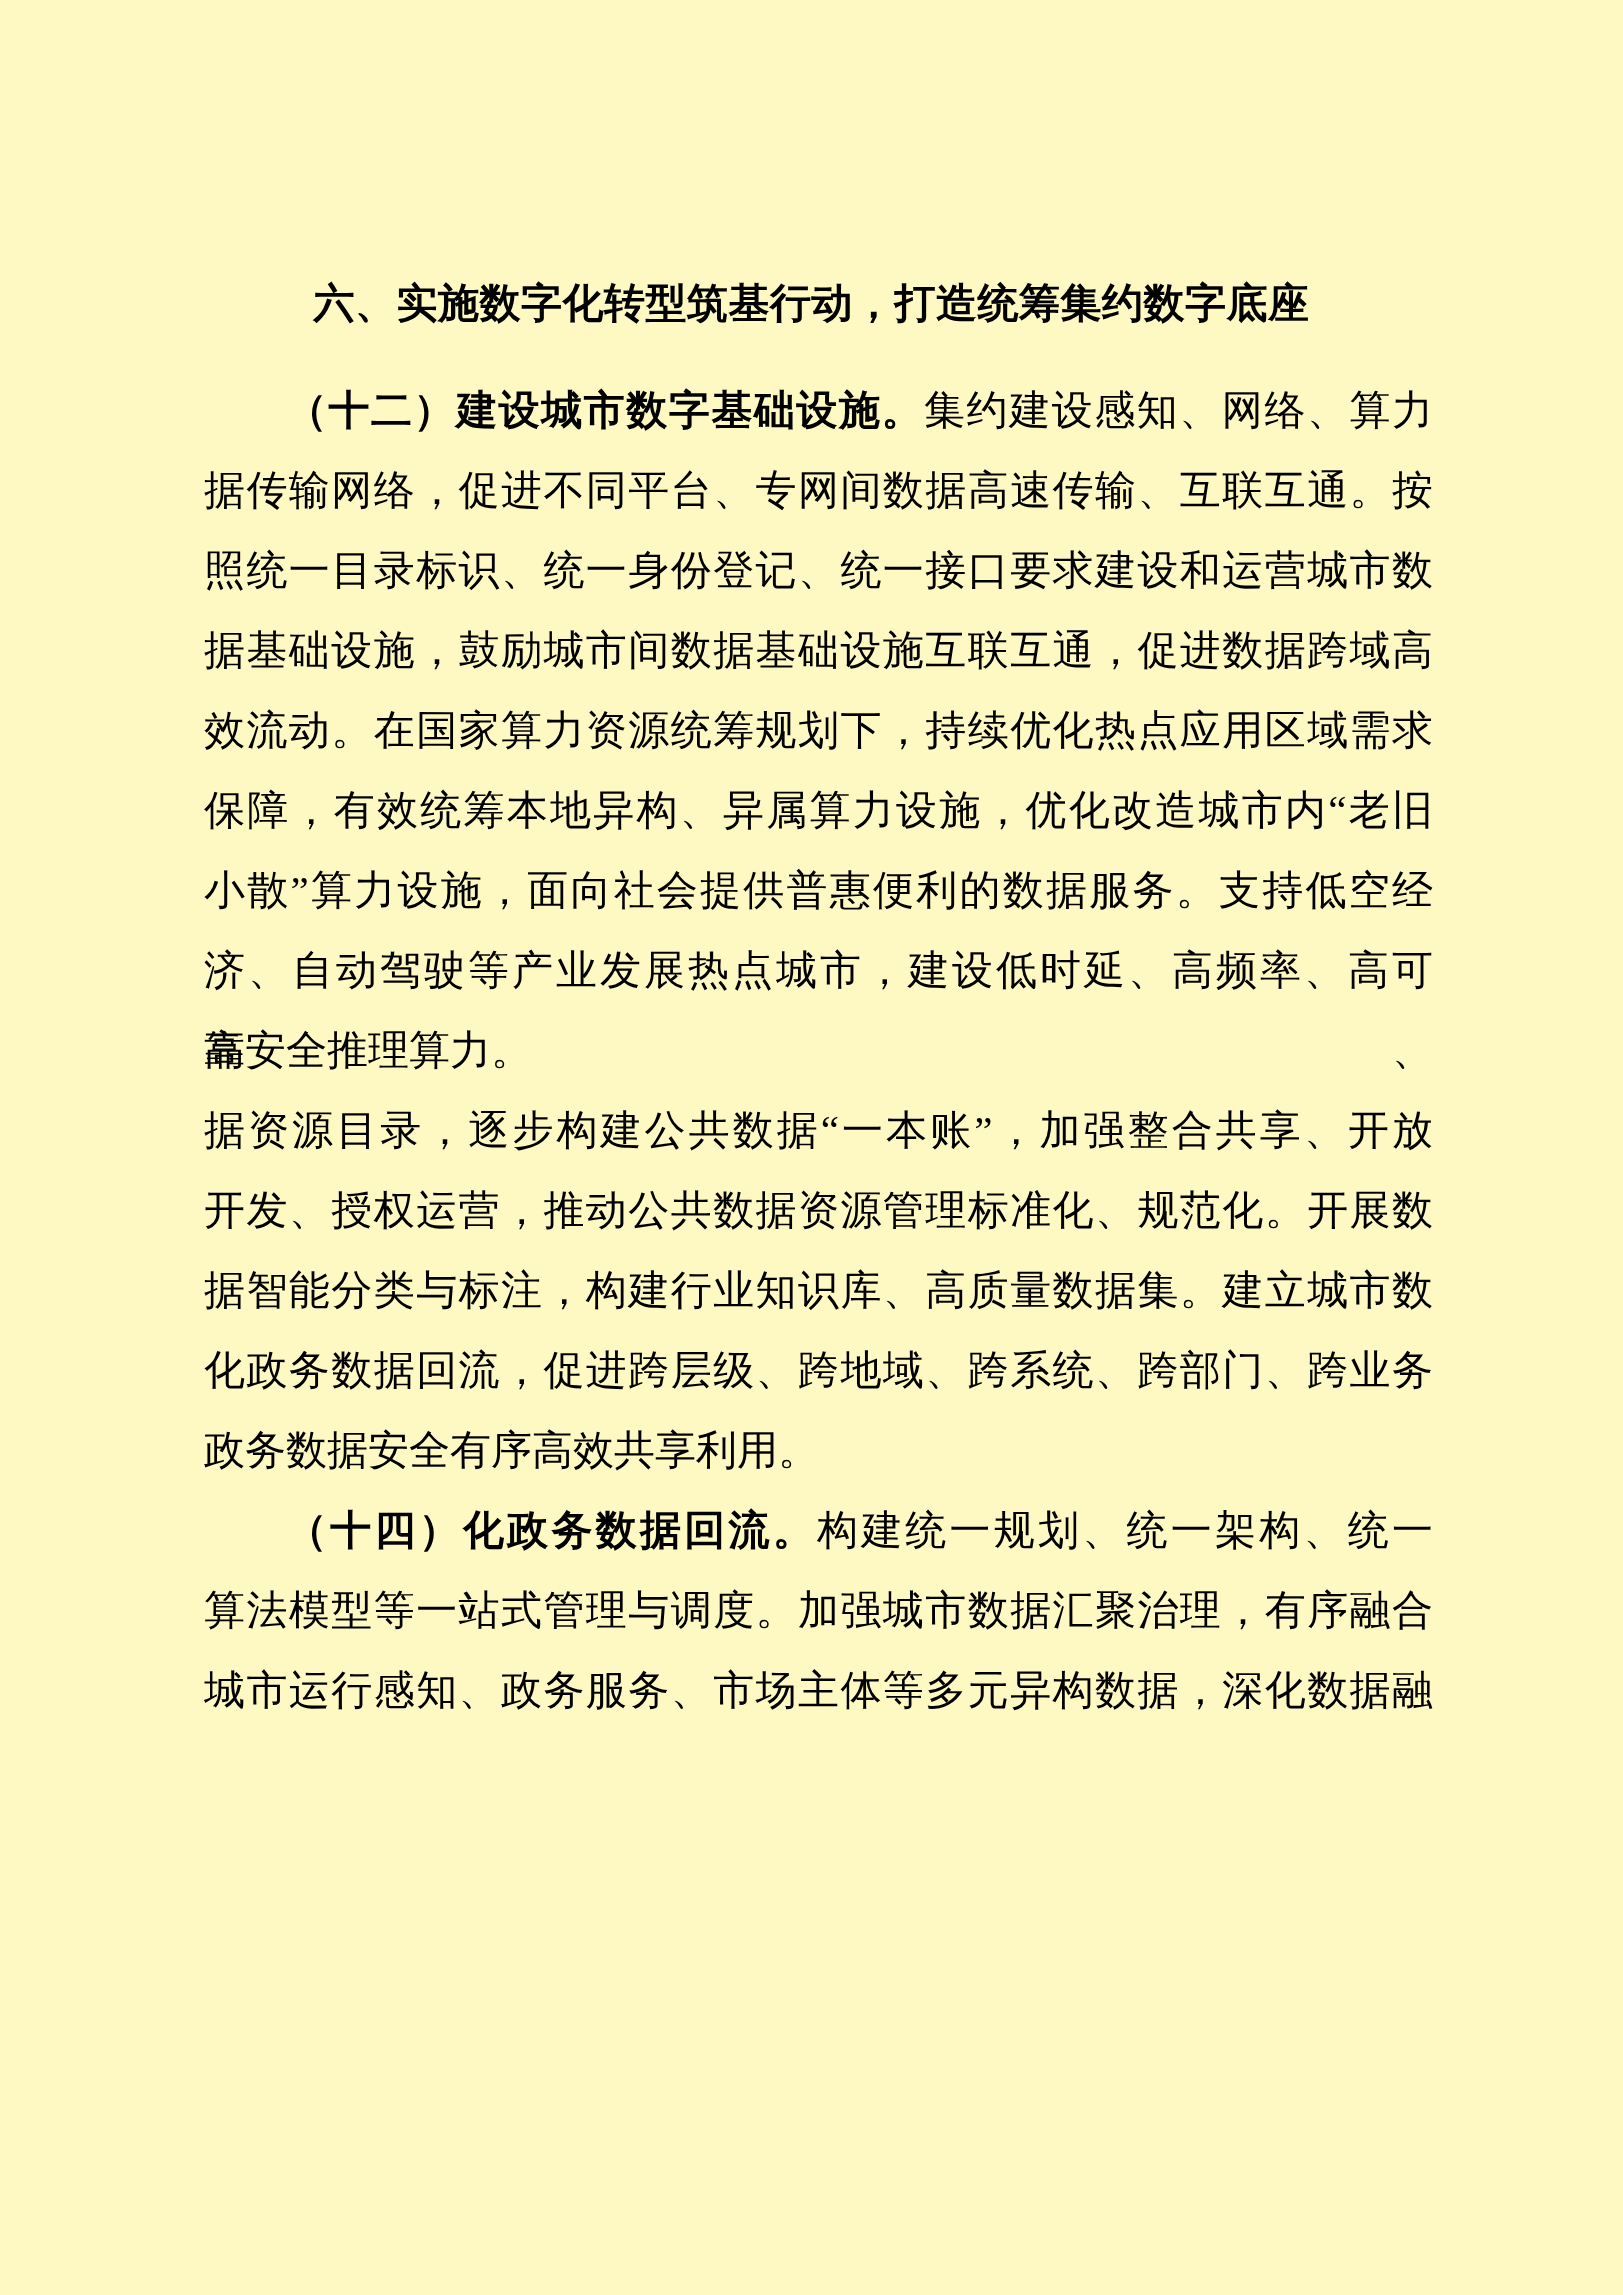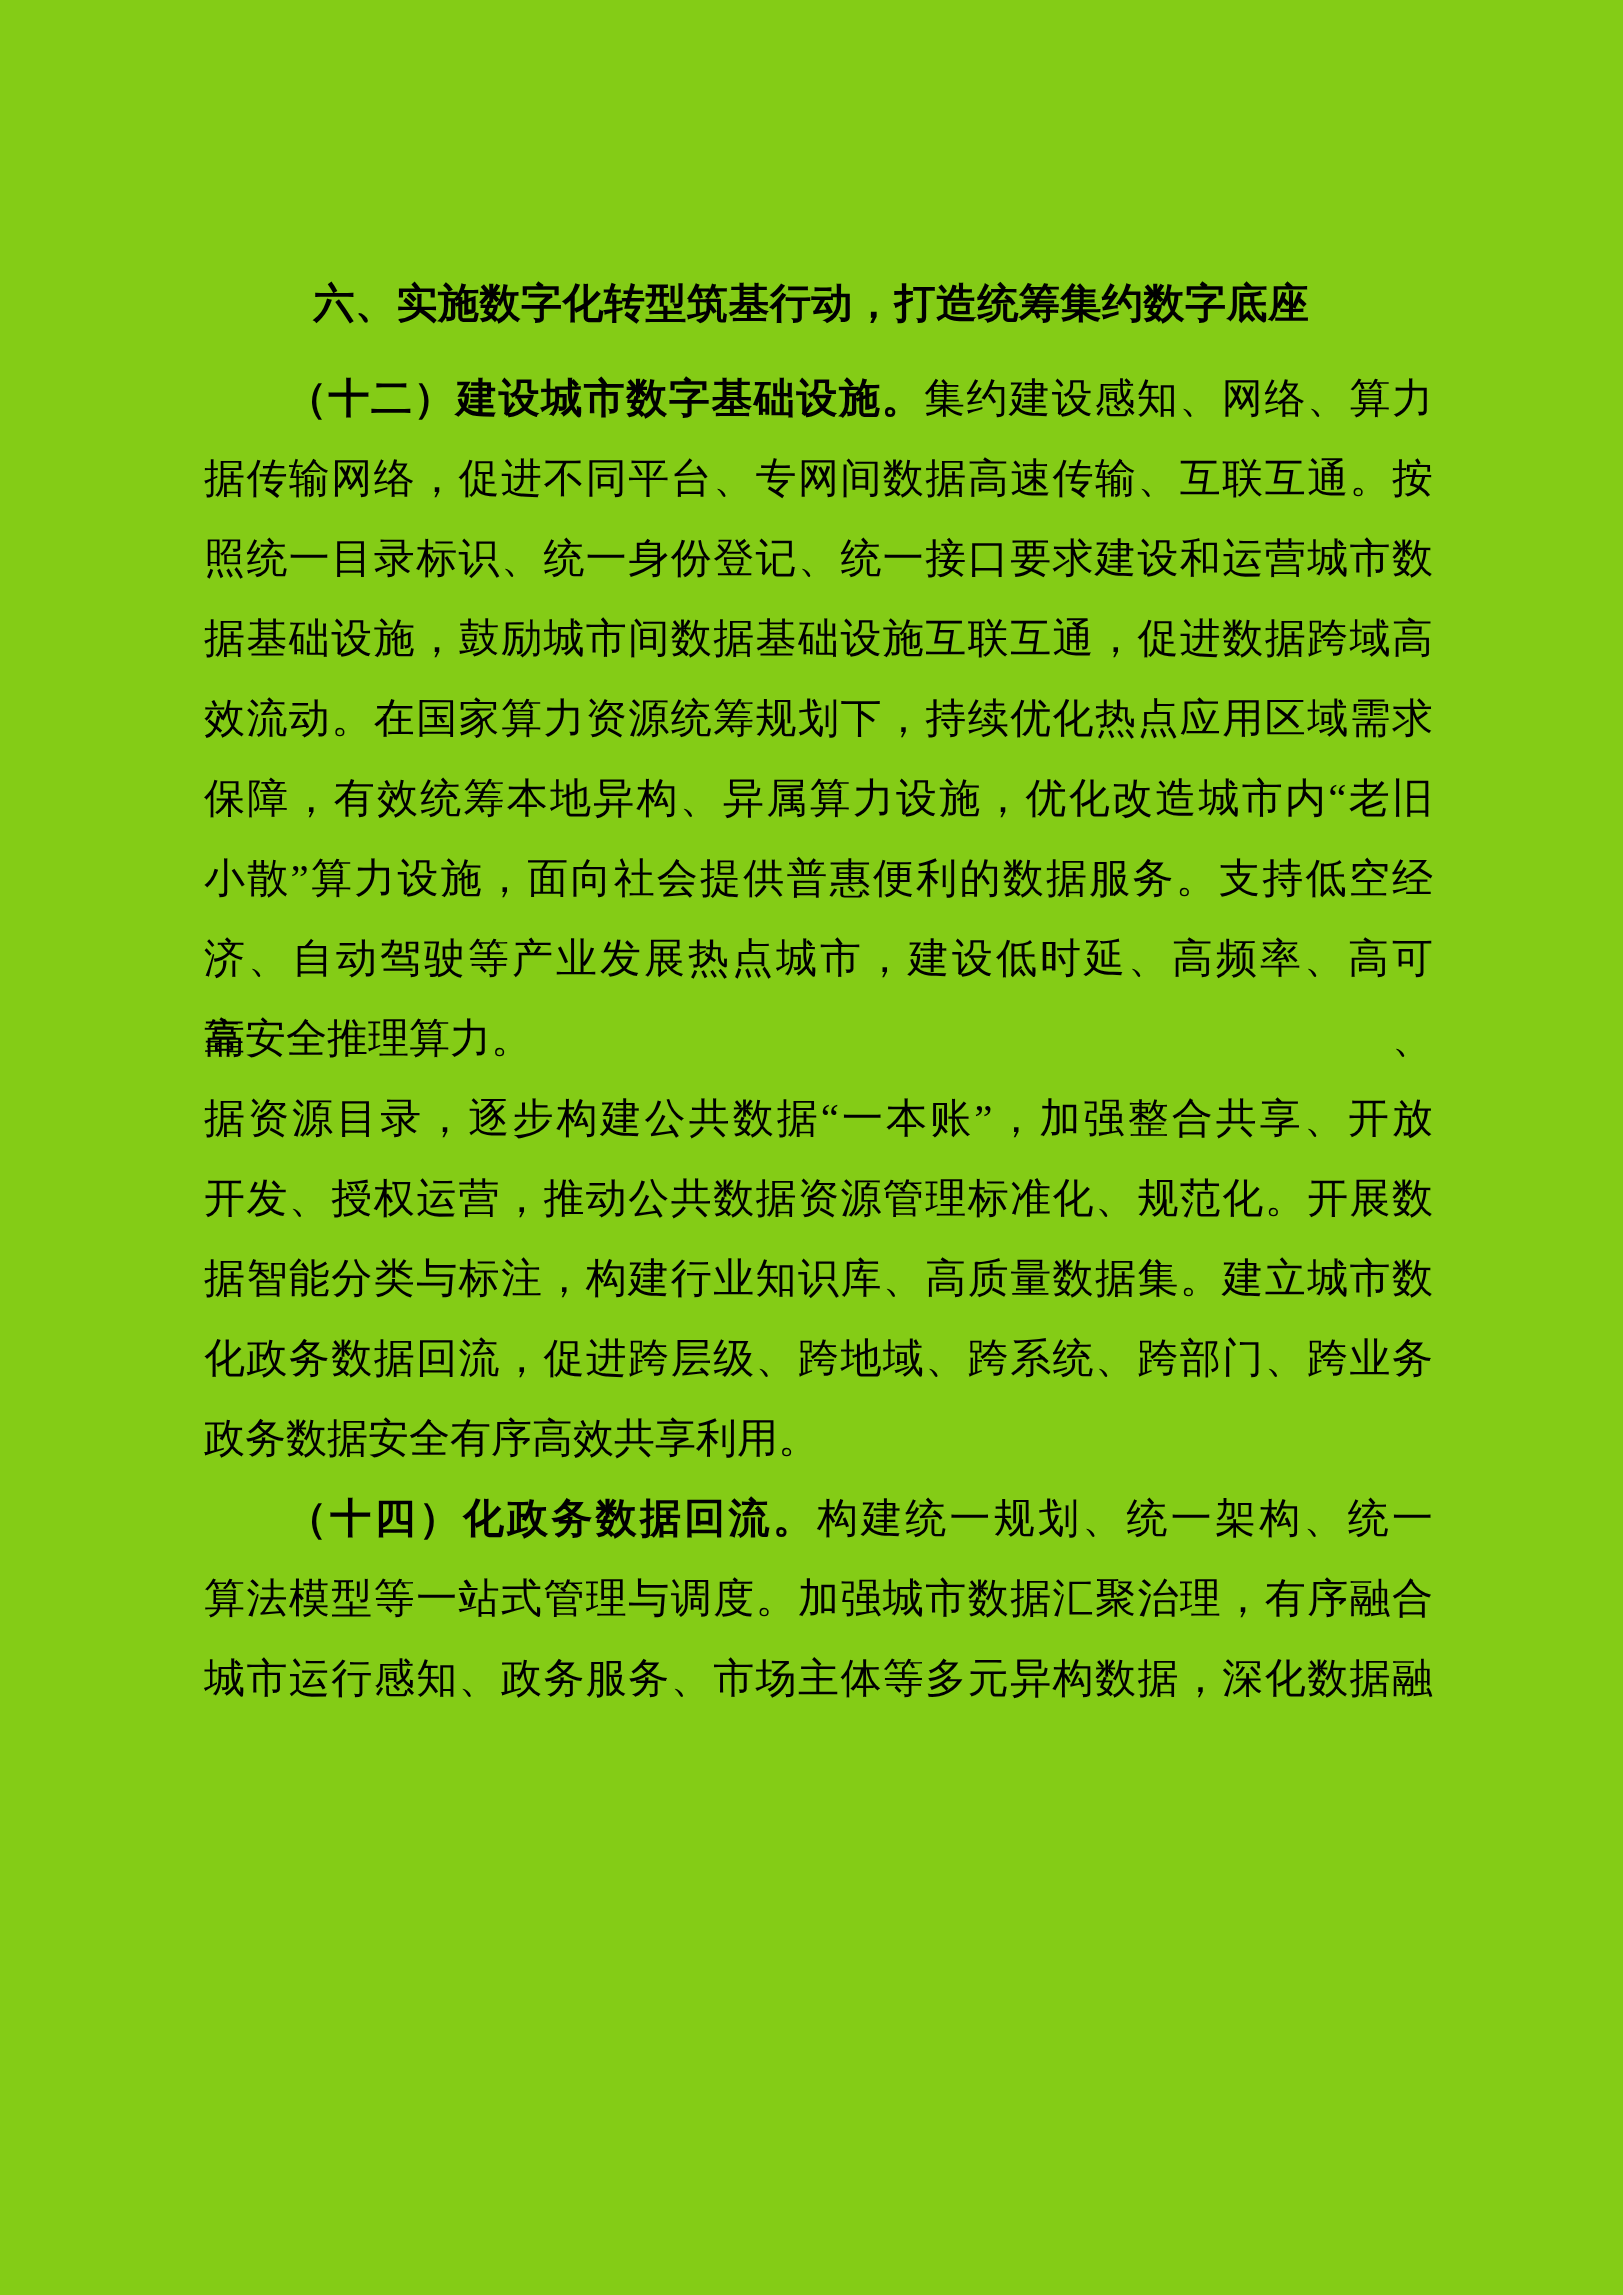--- a/index.html
+++ b/index.html
@@ -5,40 +5,40 @@
   html, body { margin: 0; padding: 0; }
   body {
     width: 1623px;
     height: 2295px;
     background: #ffffff;
   }
   .page {
     position: relative;
     width: 1623px;
     height: 2295px;
-    background: #84cc16;
+    background: #fef9c3;
     color: #000000;
     overflow: hidden;
   }
   .doc-title {
     position: absolute;
     top: 275px;
     left: 0;
     width: 100%;
     margin: 0;
     text-align: center;
     font-family: "Liberation Sans", sans-serif;
     font-weight: 700;
     font-size: 41px;
     line-height: 57px;
     letter-spacing: 0.5px;
   }
   .doc-body {
     position: absolute;
-    top: 358px;
+    top: 370px;
     left: 204px;
     width: 1229px;
     font-family: "Liberation Serif", serif;
     font-weight: 400;
     font-size: 41px;
   }
   .line {
     height: 80px;
     line-height: 80px;
     text-align: justify;

